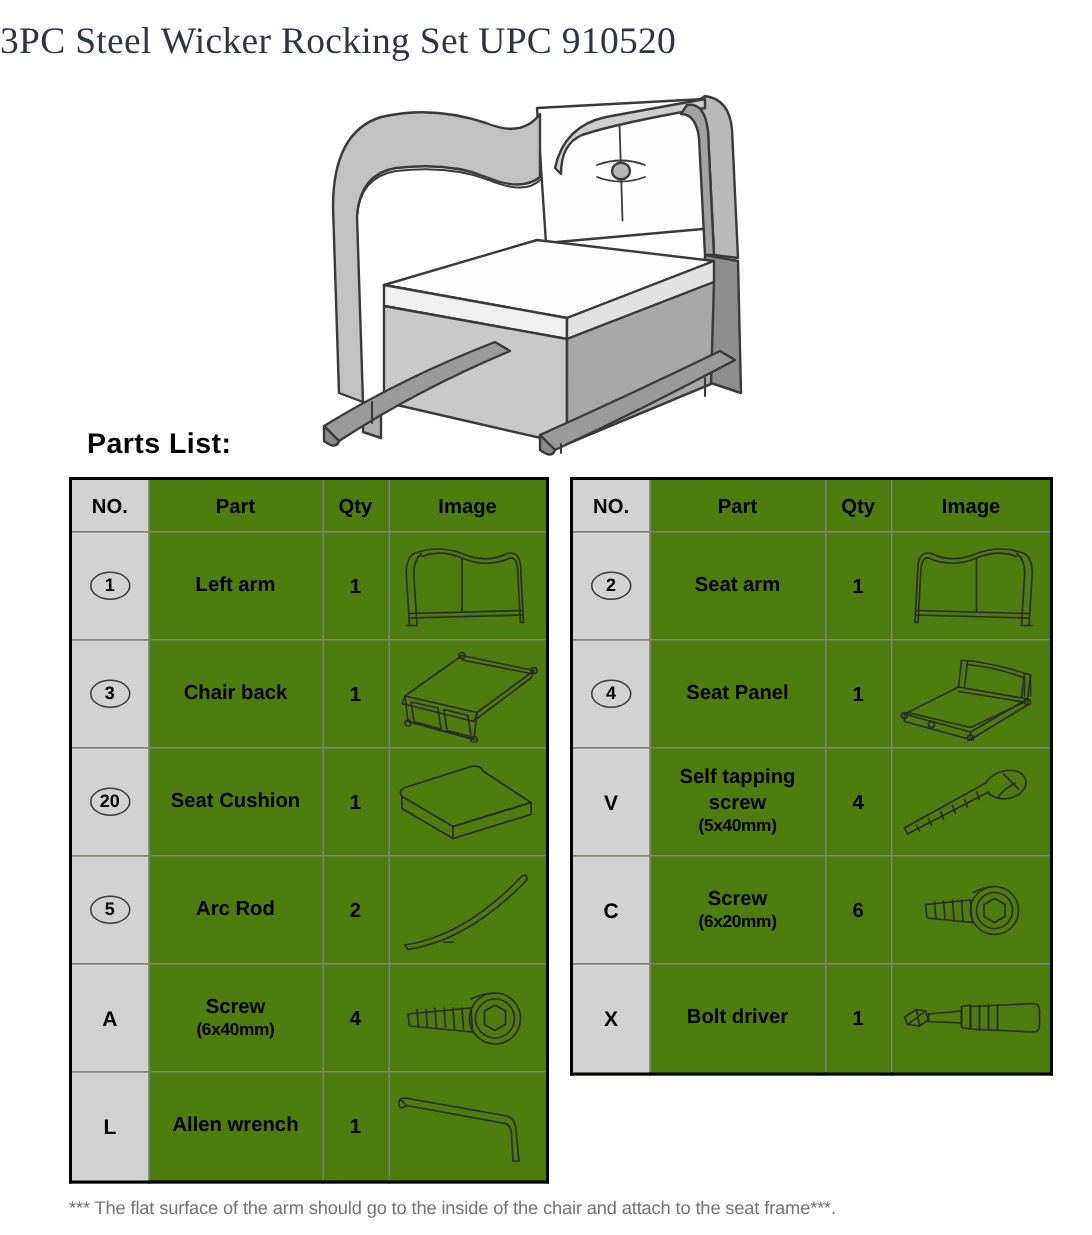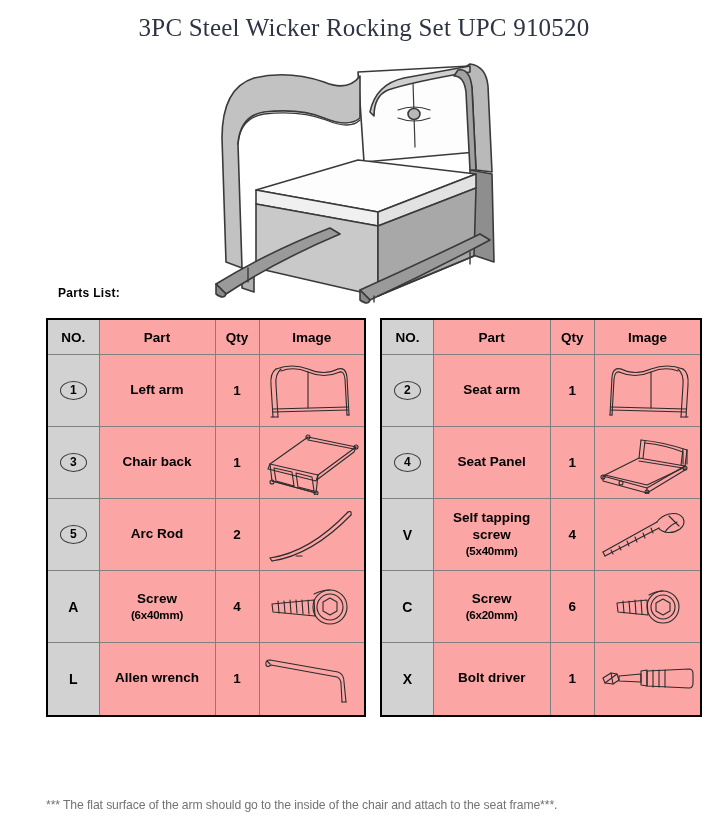--- a/index.html
+++ b/index.html
@@ -15,21 +15,20 @@
     color: #1a1a1a;
     overflow: hidden;
   }
 
   
   #page-title {
     position: absolute;
     top: 14px;
     left: 0;
     width: 728px;
-    text-align: center;
     font-family: "Liberation Serif", serif;
     font-size: 25px;
     font-weight: 400;
     color: #2f3445;
     letter-spacing: 0.2px;
   }
 
   
   #hero-illustration {
     position: absolute;
@@ -37,34 +36,34 @@
     left: 208px;
     width: 290px;
     height: 252px;
   }
 
   
   #parts-list-heading {
     position: absolute;
     top: 286px;
     left: 58px;
-    font-size: 12px;
+    font-size: 19px;
     font-weight: bold;
     color: #000;
     letter-spacing: 0.3px;
   }
 
   
   .parts-table {
     position: absolute;
     top: 318px;
     border-collapse: collapse;
     border: 2px solid #000;
     table-layout: fixed;
-    background: #fca5a5;
+    background: #4d7c0f;
   }
   #parts-table-left  { left: 46px;  width: 320px; }
   #parts-table-right { left: 380px; width: 322px; }
 
   .parts-table td, .parts-table th {
     border: 1px solid #808080;
     padding: 0;
     text-align: center;
     vertical-align: middle;
   }
@@ -269,20 +268,41 @@
             <circle cx="46" cy="6" r="2"></circle>
                 <circle cx="94" cy="16" r="2"></circle>
             <circle cx="10" cy="51" r="2"></circle>
                 <circle cx="54" cy="62" r="2"></circle>
           </g>
         </svg>
         </span>
       </td>
     </tr>
 
+    <tr>
+      <td class="cell-no">
+        <span class="badge-circle">20</span>
+      </td>
+      <td class="cell-part">
+        <span>Seat Cushion</span>
+      </td>
+      <td class="cell-qty">1</td>
+      <td class="cell-image">
+        <span>
+        <svg width="100" height="60" viewBox="0 0 100 60">
+          <g class="lineart" stroke-linejoin="round" stroke-linecap="round">
+            <path d="M52 6 Q58 5 60 9 L92 30 L40 46 L6 26 Q3 22 8 20 Z"></path>
+            <path d="M6 26 L6 34 L40 54 L40 46"></path>
+            <path d="M40 54 L92 38 L92 30"></path>
+            <path d="M40 46 L92 30"></path>
+          </g>
+        </svg>
+        </span>
+      </td>
+    </tr>
 
     <tr>
       <td class="cell-no">
         <span class="badge-circle">5</span>
       </td>
       <td class="cell-part">
         <span>Arc Rod</span>
       </td>
       <td class="cell-qty">2</td>
       <td class="cell-image">

